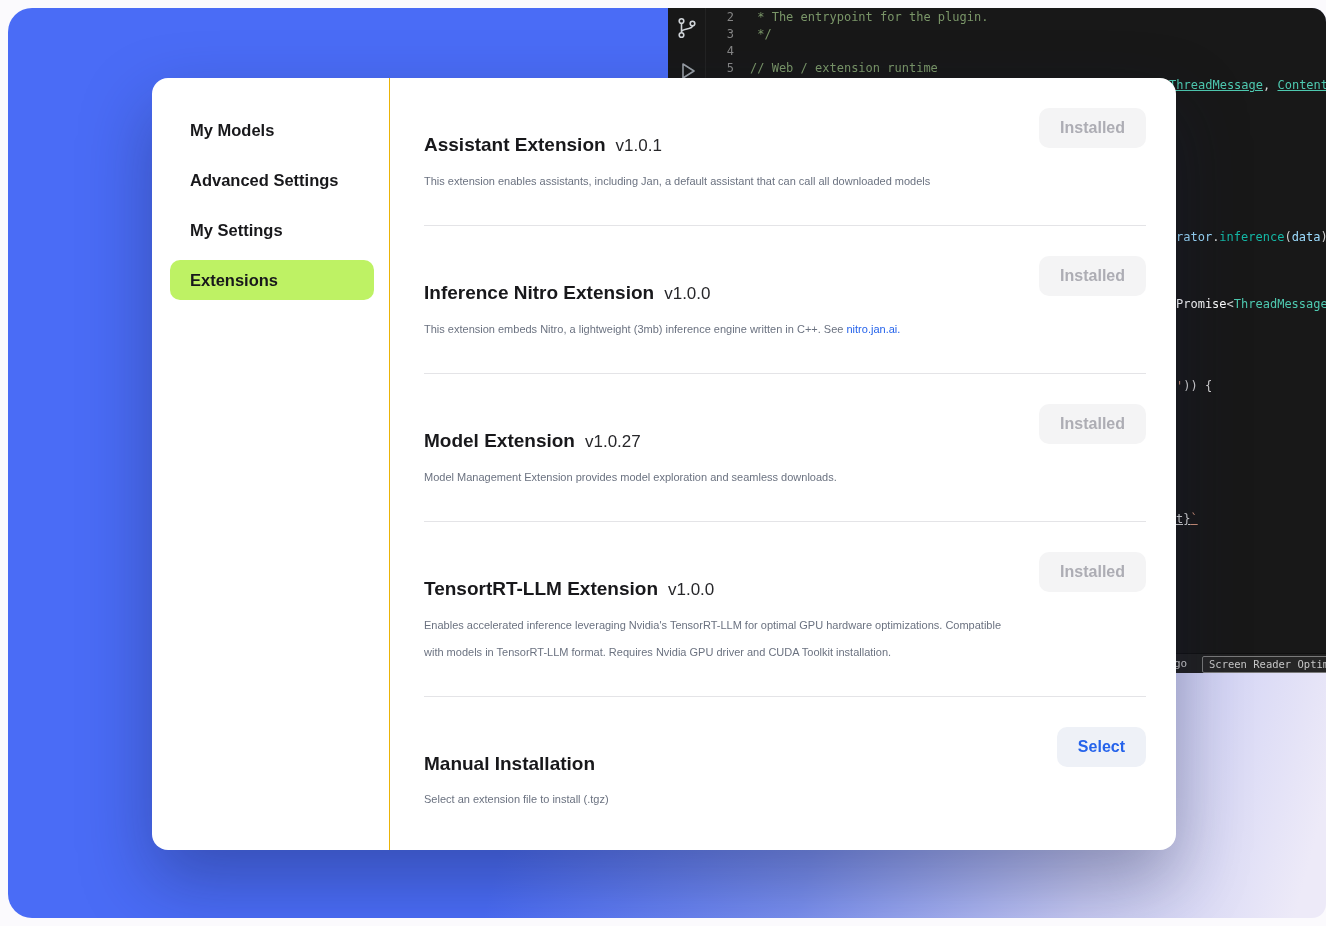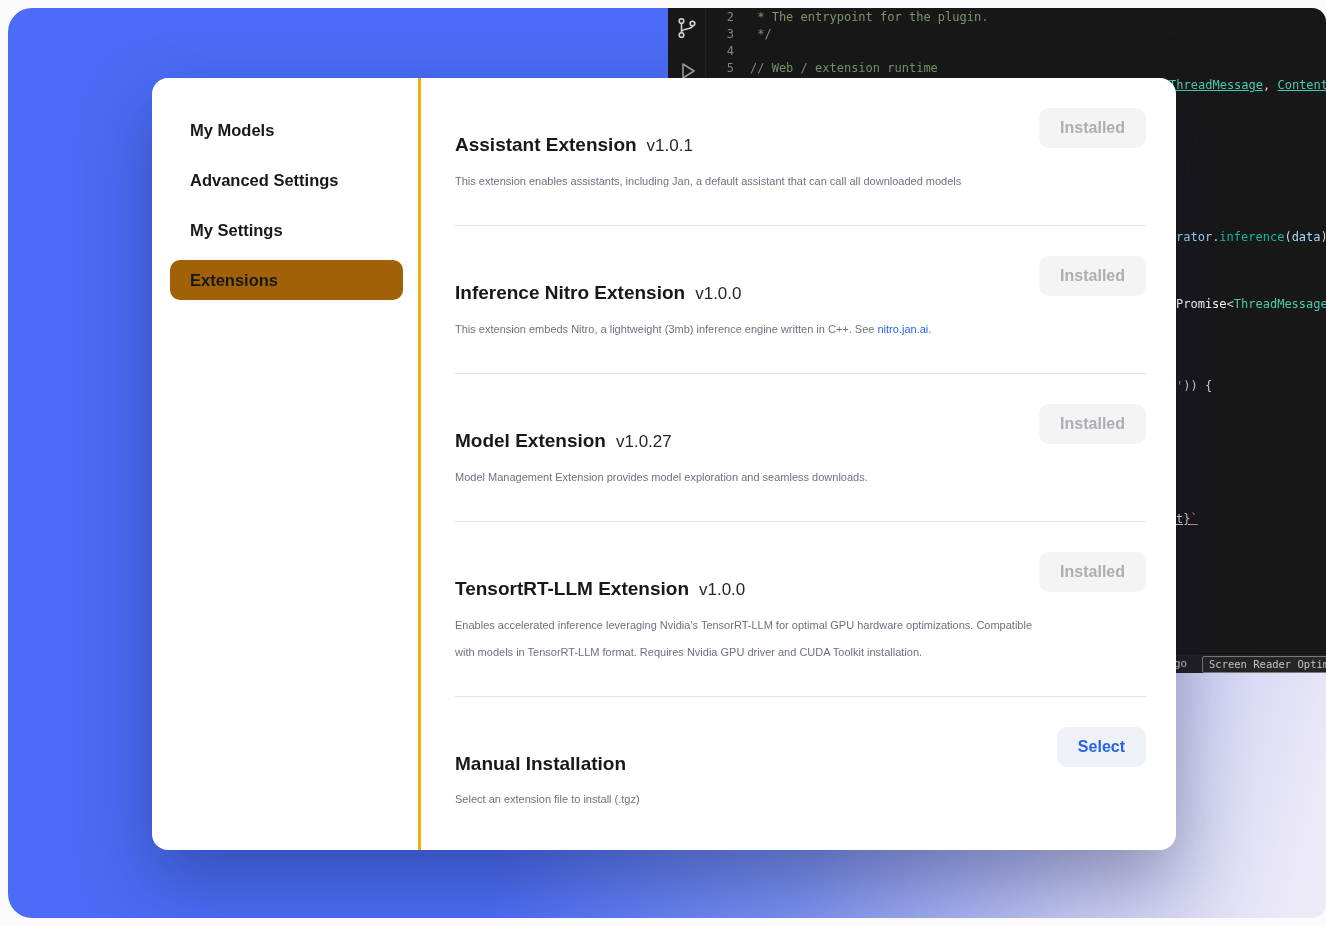--- a/index.html
+++ b/index.html
@@ -60,32 +60,32 @@
   }
 
   
   .modal {
     position:absolute; left:144px; top:70px; width:1024px; height:772px;
     background:#ffffff; border-radius:16px;
     box-shadow:0 30px 70px rgba(20,25,60,0.35);
     display:flex; overflow:hidden;
   }
   .sidebar {
-    width:269px; flex:0 0 auto;
-    border-right:3px solid #eab308;
+    width:238px; flex:0 0 auto;
+    border-right:1px solid #eab308;
     padding:32px 15px 0 18px;
   }
   .nav-item {
     height:40px; line-height:40px;
     padding:0 20px; margin-bottom:10px;
     font-size:16.5px; font-weight:700; color:#18181b;
     border-radius:10px; cursor:pointer;
     white-space:nowrap;
   }
-  .nav-item.active { background:#a16207; }
+  .nav-item.active { background:#bef264; }
 
   .content { flex:1; padding:30px 30px 20px 34px; }
   .ext-row { display:flex; justify-content:space-between; align-items:flex-start; }
   .ext-info { max-width:578px; }
   .ext-title { font-size:19px; line-height:26px; font-weight:700; color:#18181b;margin-top:24px; }
   .ext-title .ext-version { font-weight:400; font-size:17px; color:#27272a; margin-left:10px; }
   .ext-desc { margin-top:9px; font-size:11px; line-height:27px; color:#6b7280; }
   .ext-desc .link { color:#2563eb; text-decoration:none; cursor:pointer; }
   .divider { border:none; border-top:1px solid #e4e4e7; margin:30px 0; }
 

